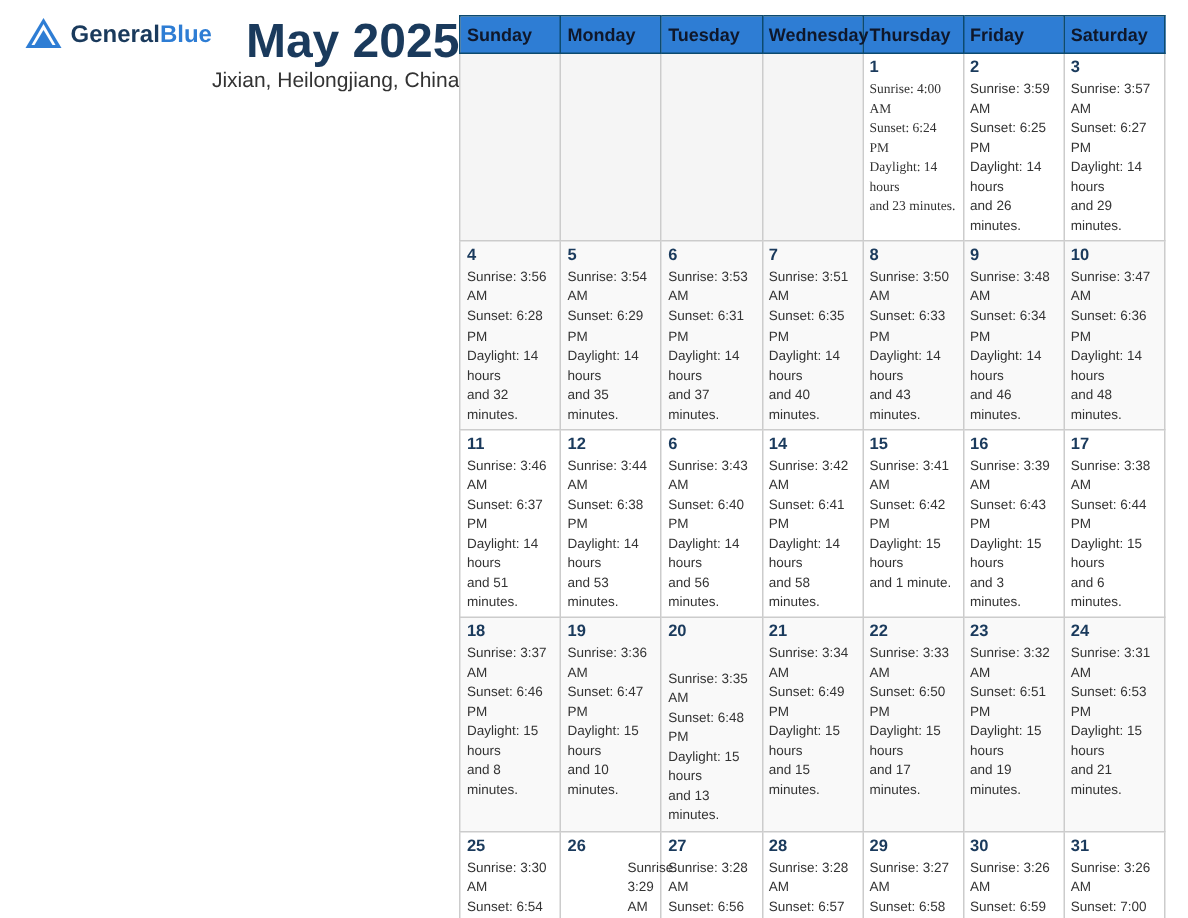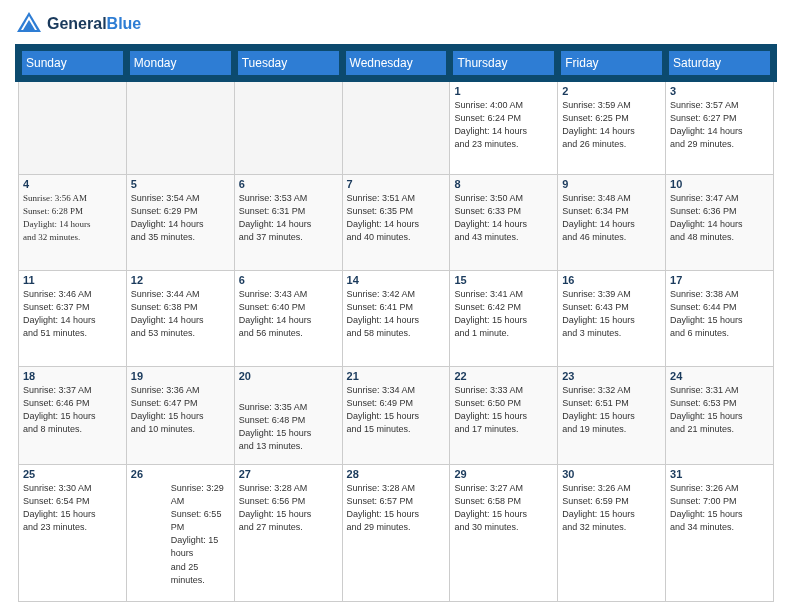--- a/index.html
+++ b/index.html
@@ -7,21 +7,21 @@
       width: 792px;
       height: 612px;
       font-family: Arial, sans-serif;
       background: #fff;
       overflow: hidden;
     }
     .page {
       width: 792px;
       height: 612px;
       display: flex;
-      flex-direction: column;
+      flex-direction: row;
       padding: 10px 15px 10px 15px;
     }
     .header {
       display: flex;
       justify-content: space-between;
       align-items: flex-start;
       margin-bottom: 6px;
     }
     .logo {
       display: flex;
@@ -47,26 +47,26 @@
     }
     .calendar {
       flex: 1;
       border: 1px solid #ccc;
       border-collapse: collapse;
       width: 100%;
       table-layout: fixed;
     }
     .calendar th {
       background: #2e7dd4;
-      color: #ffffff;
+      color: #0f172a;
       font-size: 12px;
-      font-weight: normal;
+      font-weight: bold;
       padding: 5px 4px;
       text-align: left;
-      border: 7px solid #0c4a6e;
+      border: 1px solid #0c4a6e;
     }
     .calendar td {
       border: 1px solid #ccc;
       vertical-align: top;
       padding: 3px 4px;
       font-size: 9.5px;
       color: #333;
       background: #fff;
       height: 88px;
     }
@@ -100,20 +100,22 @@
         <polygon points="14,6 22,20 6,20" fill="#fff"></polygon>
         <polygon points="14,10 20,20 8,20" fill="#2e7dd4"></polygon>
       </svg>
       <div>
         <div style="font-size:16px;font-weight:bold;color:#1a3a5c;line-height:1.1">
           <span style="color:#1a3a5c">General</span><span style="color:#2e7dd4">Blue</span>
         </div>
       </div>
     </div>
     <div class="title-block">
+      <div class="month-title">May 2025</div>
+      <div class="subtitle">Jixian, Heilongjiang, China</div>
     </div>
   </div>
 
   <table class="calendar">
     <thead>
       <tr>
         <th>Sunday</th>
         <th>Monday</th>
         <th>Tuesday</th>
         <th>Wednesday</th>
@@ -123,21 +125,21 @@
       </tr>
     </thead>
     <tbody id="calendar-body">
     <tr>
           <td class="empty"></td>
           <td class="empty"></td>
           <td class="empty"></td>
           <td class="empty"></td>
           <td>
             <span class="day-number">1</span>
-            <div class="day-info" style="white-space: pre-line;">Sunrise: 4:00 AM
+            <div class="day-info" style="white-space: pre-line; font-family: Liberation Serif, serif;">Sunrise: 4:00 AM
 Sunset: 6:24 PM
 Daylight: 14 hours
 and 23 minutes.</div>
           </td>
           <td>
             <span class="day-number">2</span>
             <div class="day-info" style="white-space: pre-line;">Sunrise: 3:59 AM
 Sunset: 6:25 PM
 Daylight: 14 hours
 and 26 minutes.</div>
@@ -146,21 +148,21 @@
             <span class="day-number">3</span>
             <div class="day-info" style="white-space: pre-line;">Sunrise: 3:57 AM
 Sunset: 6:27 PM
 Daylight: 14 hours
 and 29 minutes.</div>
           </td>
         </tr>
         <tr>
           <td>
             <span class="day-number">4</span>
-            <div class="day-info" style="white-space: pre-line; font-family: Liberation Serif, serif;">Sunrise: 3:56 AM
+            <div class="day-info" style="white-space: pre-line;">Sunrise: 3:56 AM
 Sunset: 6:28 PM
 Daylight: 14 hours
 and 32 minutes.</div>
           </td>
           <td>
             <span class="day-number">5</span>
             <div class="day-info" style="white-space: pre-line;">Sunrise: 3:54 AM
 Sunset: 6:29 PM
 Daylight: 14 hours
 and 35 minutes.</div>

